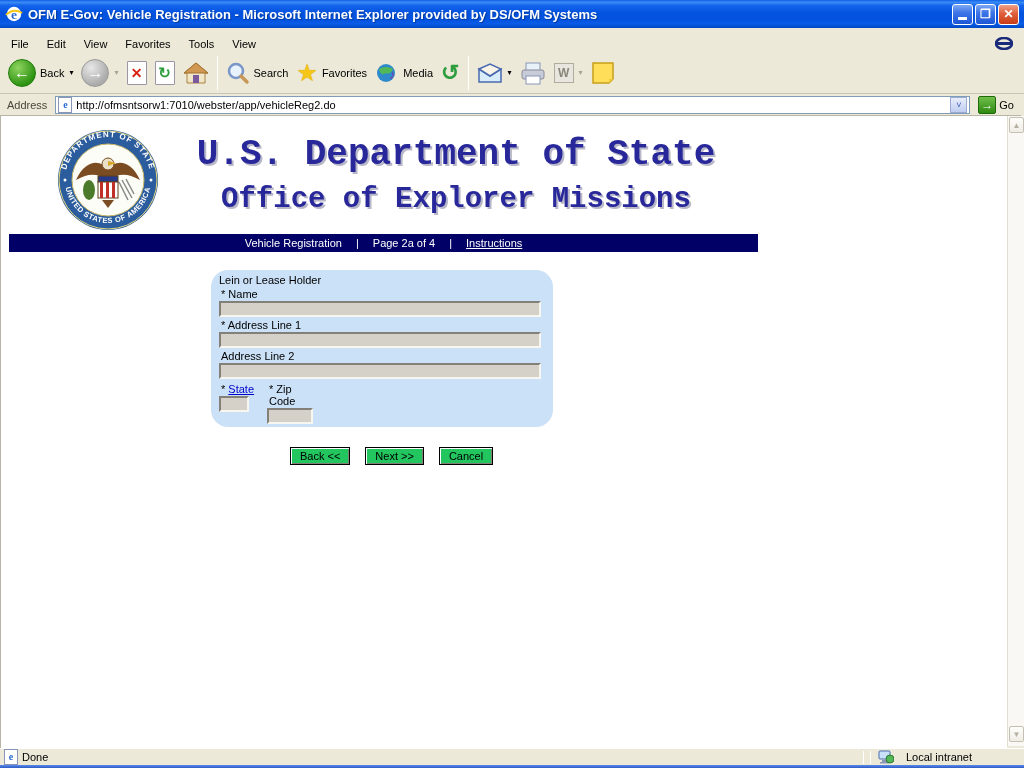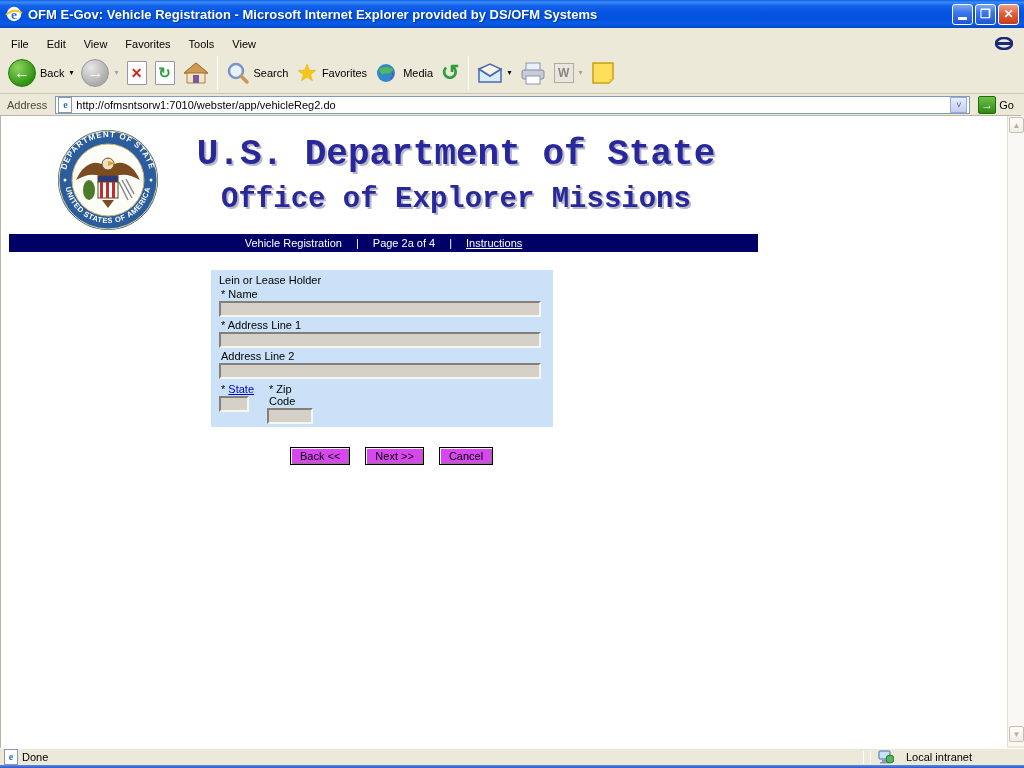--- a/index.html
+++ b/index.html
@@ -64,36 +64,36 @@
     border-left:1px solid #B8B4A8; overflow:hidden; }
   .seal { position:absolute; left:55px; top:12px; }
   .page-heading { position:absolute; left:180px; top:18px; width:550px; text-align:center;
     font-family:Liberation Mono, monospace; font-weight:bold; color:#28289B; }
   .page-heading .h1 { font-size:36px; text-shadow:2px 2px 0 #B8B8C8; }
   .page-heading .h2 { font-size:29px; margin-top:8px; text-shadow:2px 2px 0 #B8B8C8; }
   .navstrip { position:absolute; left:8px; top:118px; width:749px; height:18px; background:#000066;
     display:flex; align-items:center; justify-content:center; gap:14px; font-size:11px; color:#fff; }
   .navstrip a { color:#fff; text-decoration:underline; }
 
-  .form-panel { position:absolute; left:210px; top:154px; width:342px; height:157px; background:#CBE1F7; padding:4px 8px; }
+  .form-panel { position:absolute; left:210px; top:154px; width:342px; height:157px; background:#CBE1F7; padding:4px 8px;border-radius:17px; }
   .grp-label { font-size:11px; color:#000; margin-bottom:1px; }
   .fld-label { font-size:11px; color:#000; margin:2px 0 1px 2px; }
   .txt-input { display:block; width:322px; height:16px; background:#D5D1C8;
     border:2px solid; border-color:#828078 #F8F6F0 #F8F6F0 #828078; font-size:11px; padding:0 2px; }
   .row { display:flex; margin-top:2px; }
   .col-city { width:227px; }
   .col-state { width:48px; }
   .col-zip { width:50px; }
   .txt-input.city { width:172px; }
   .txt-input.state { width:30px; }
   .txt-input.zip { width:46px; }
   .state-link { color:#0000CC; text-decoration:underline; }
 
   .btn-row { position:absolute; left:289px; top:331px; display:flex; gap:15px; }
-  .xp-btn { background:#d946ef; border:1px solid #000; box-shadow:inset 1px 1px 0 #fff, inset -1px -1px 0 #848078;
+  .xp-btn { background:#22c55e; border:1px solid #000; box-shadow:inset 1px 1px 0 #fff, inset -1px -1px 0 #848078;
     font-size:11px; padding:2px 9px; font-family:"Liberation Sans", sans-serif; }
 
   
   .vscroll { position:absolute; right:0; top:116px; width:17px; height:630px; background:#F9F8F4; border-left:1px solid #E0DCD0; }
   .scr-btn { position:absolute; left:1px; width:15px; height:16px; background:linear-gradient(180deg,#FDFDFB,#EFEDE5);
     border:1px solid #C4C0B0; border-radius:2px; color:#B4B0A0; font-size:8px; text-align:center; line-height:15px; }
   .scr-btn.up { top:1px; } .scr-btn.down { bottom:4px; }
 
   
   .statusbar { position:absolute; left:0; top:748px; width:1024px; height:17px; background:#ECE9D8;

